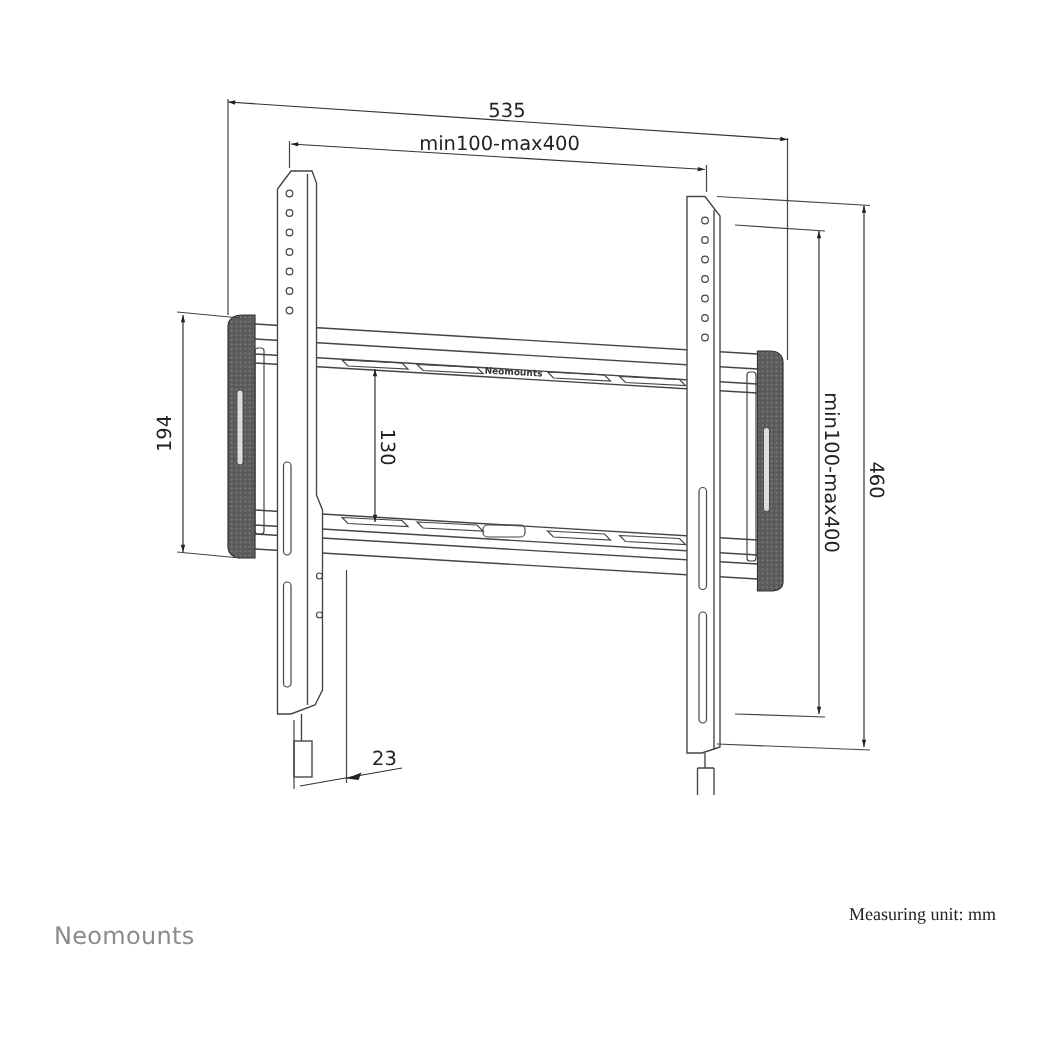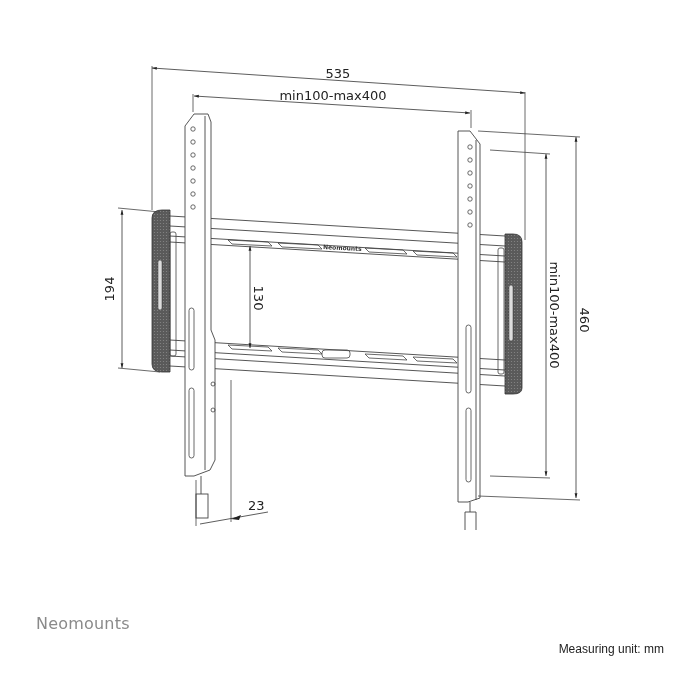--- a/index.html
+++ b/index.html
@@ -1,20 +1,20 @@
 <!DOCTYPE html>
 <html><head>
 <meta charset="utf-8">
 <style>
   html, body { margin: 0; padding: 0; background: #ffffff; }
   body { width: 700px; height: 700px; position: relative; overflow: hidden; font-family: "DejaVu Sans", sans-serif; }
   #drawing { position: absolute; left: 0; top: 0; width: 700px; height: 700px; }
   .dimtxt { font-family: "DejaVu Sans", sans-serif; font-size: 13px; fill: #222; }
   .brand { position: absolute; left: 36px; top: 614px; font-family: "DejaVu Sans", sans-serif; font-size: 16px; color: #8a8a8a; letter-spacing: 0.2px; }
-  .unit { position: absolute; right: 36px; top: 642px; font-family: Liberation Sans, sans-serif; font-size: 12px; color: #222; }
+  .unit { position: absolute; right: 36px; top: 602px; font-family: Liberation Serif, serif; font-size: 12px; color: #222; }
 </style>
 </head>
 <body>
 
 <svg id="drawing" viewBox="0 0 700 700" xmlns="http://www.w3.org/2000/svg">
   <defs>
     <marker id="arr" viewBox="0 0 10 10" refX="10" refY="5" markerWidth="8" markerHeight="6" orient="auto-start-reverse">
       <path d="M0,2 L10,5 L0,8 z" fill="#222"></path>
     </marker>
     <pattern id="pad" width="3" height="3" patternUnits="userSpaceOnUse">

